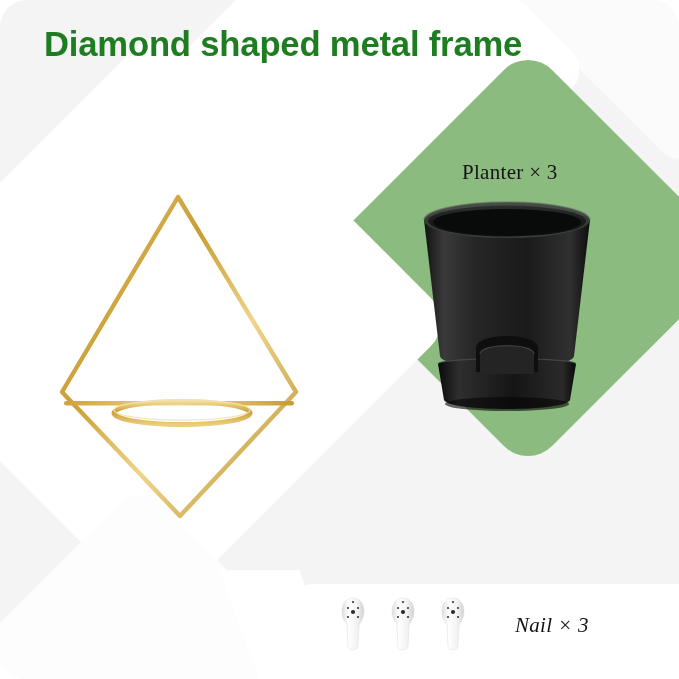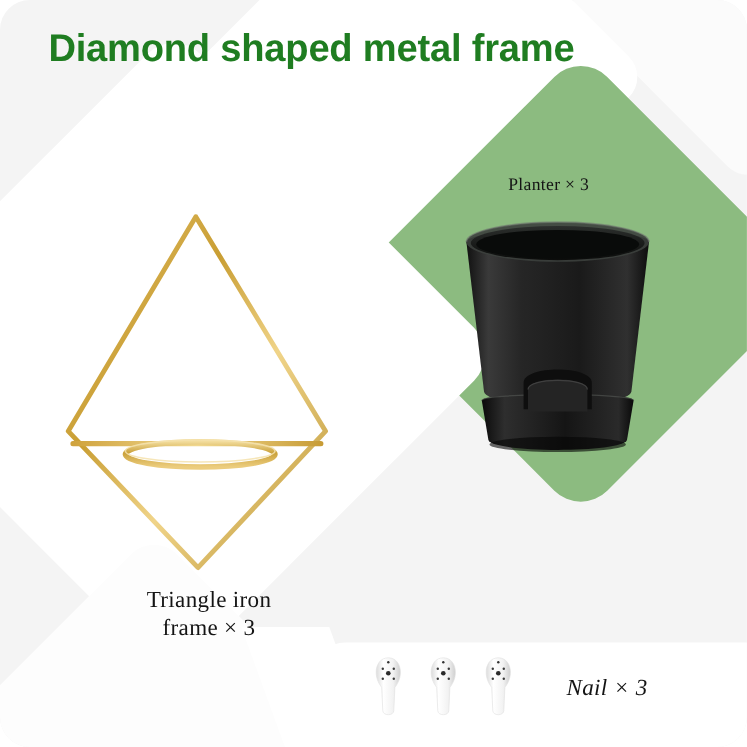--- a/index.html
+++ b/index.html
@@ -154,21 +154,21 @@
   
   .label-serif {
     position: absolute;
     font-family: "Liberation Serif", serif;
     color: #141414;
     line-height: 1.18;
   }
   .label-planter {
     left: 462px;
     top: 160px;
-    font-size: 16px;
+    font-size: 21px;
     letter-spacing: 0.3px;
   }
   .label-frame {
     left: 100px;
     top: 533px;
     width: 180px;
     text-align: center;
     font-size: 21px;
     letter-spacing: 0.3px;
   }
@@ -280,24 +280,20 @@
 
     <path d="M 62 152 C 62 136 124 136 124 152 L 124 176 L 62 176 Z" fill="#0e0e0e"></path>
     <path d="M 66 158 C 66 146 120 146 120 158 L 120 178 L 66 178 Z" fill="#242424"></path>
     <path d="M 66 158 C 66 147 120 147 120 158" fill="none" stroke="#4c4c4c" stroke-width="1.2" opacity="0.7"></path>
 
     <ellipse cx="93" cy="208" rx="62" ry="7" fill="#050505" opacity="0.6"></ellipse>
   </svg>
 
   <div class="label-serif label-planter">Planter × 3</div>
 
-  <div class="label-serif label-frame">
-    <div>Triangle iron</div>
-    <div>frame  × 3</div>
-  </div>
 
   <div class="label-serif label-nail">Nail × 3</div>
 
   <div class="nails-row">
     <svg class="nail n1" viewBox="0 0 26 58">
       <defs>
         <linearGradient id="nailG" x1="0" y1="0" x2="1" y2="0">
           <stop offset="0%" stop-color="#dcdcdc"></stop>
           <stop offset="30%" stop-color="#ffffff"></stop>
           <stop offset="70%" stop-color="#f2f2f2"></stop>

